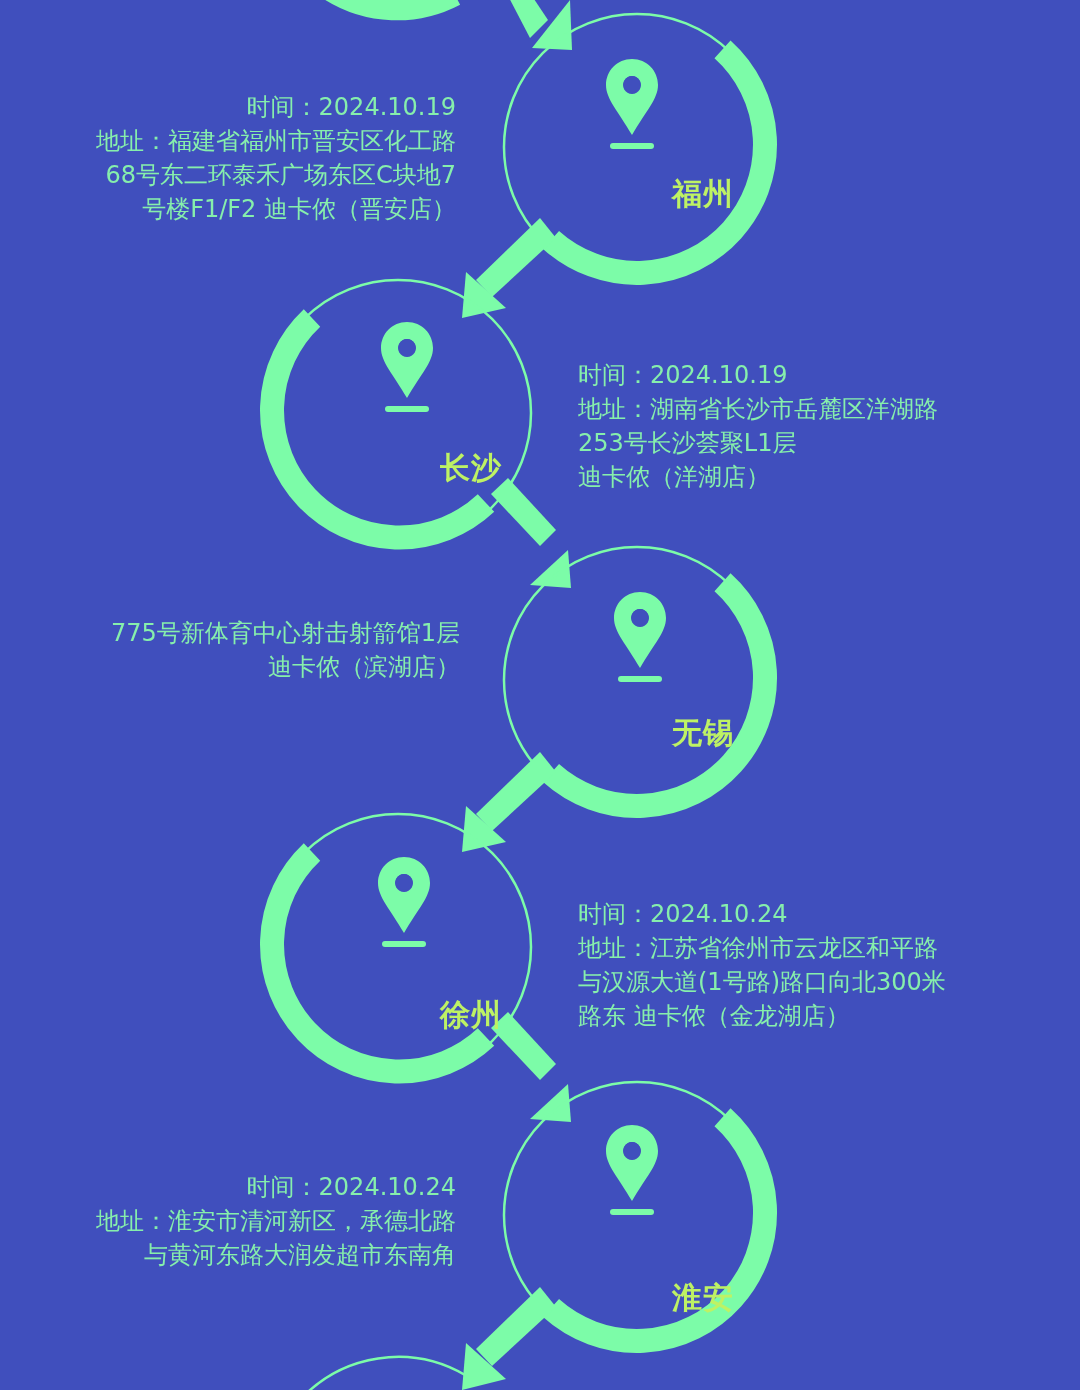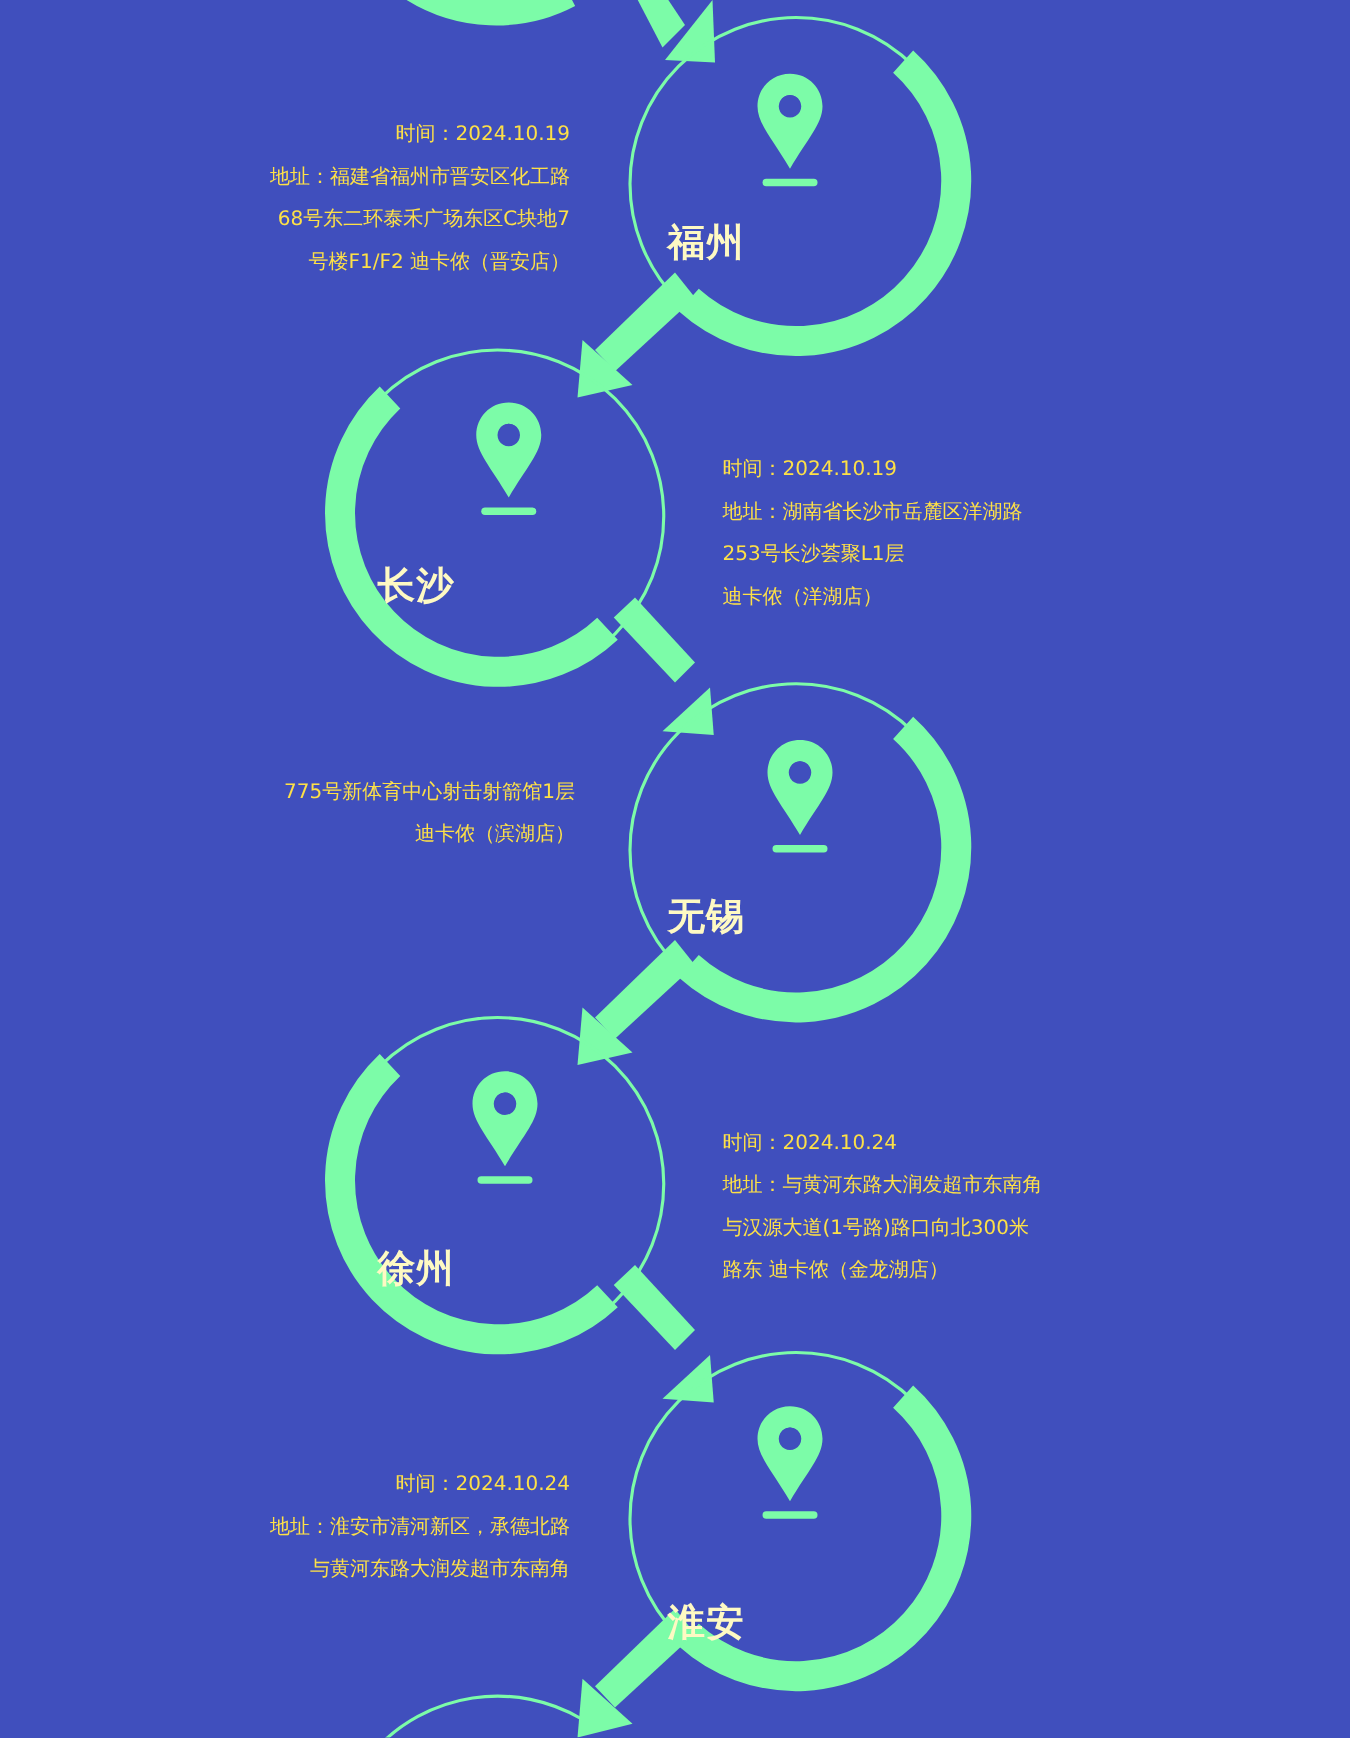--- a/index.html
+++ b/index.html
@@ -1,21 +1,21 @@
 <!DOCTYPE html>
 <html><head>
 <meta charset="utf-8">
 <style>
   html,body{margin:0;padding:0;}
   body{width:1080px;height:1390px;overflow:hidden;background:#404fbd;position:relative;font-family:"DejaVu Sans","Liberation Sans",sans-serif;}
   #bg{position:absolute;left:0;top:0;}
-  .info{position:absolute;color:#fde047;font-size:16px;line-height:34px;white-space:nowrap;}
+  .info{position:absolute;color:#86efac;font-size:24px;line-height:34px;white-space:nowrap;}
   .info.right-align{text-align:right;}
   .info.left-align{text-align:left;}
-  .city{position:absolute;width:200px;text-align:left;color:#fef9c3;font-size:30px;font-weight:bold;letter-spacing:1px;}
+  .city{position:absolute;width:200px;text-align:right;color:#bef264;font-size:30px;font-weight:bold;letter-spacing:1px;}
 </style>
 </head>
 <body>
 
 <svg id="bg" width="1080" height="1390" viewBox="0 0 1080 1390">
   <defs>
     <g id="pin">
       <path d="M0,-58 C-15,-58 -26,-46 -26,-32 C-26,-18 -14,-6 0,18 C14,-6 26,-18 26,-32 C26,-46 15,-58 0,-58 Z M0,-41 A9,9 0 1,0 0.01,-41 Z" fill="#7cfca8" fill-rule="evenodd"></path>
       <circle cx="0" cy="-33" r="8" fill="#404fbd"></circle>
       <rect x="-22" y="26" width="44" height="6" rx="3" fill="#7cfca8"></rect>
@@ -105,21 +105,21 @@
   <div>迪卡侬（洋湖店）</div>
 </div>
 
 <div class="info right-align" style="right:620px;top:616px;">
   <div>775号新体育中心射击射箭馆1层</div>
   <div>迪卡侬（滨湖店）</div>
 </div>
 
 <div class="info left-align" style="left:578px;top:897px;">
   <div>时间：2024.10.24</div>
-  <div>地址：与黄河东路大润发超市东南角</div>
+  <div>地址：江苏省徐州市云龙区和平路</div>
   <div>与汉源大道(1号路)路口向北300米</div>
   <div>路东 迪卡侬（金龙湖店）</div>
 </div>
 
 <div class="info right-align" style="right:624px;top:1170px;">
   <div>时间：2024.10.24</div>
   <div>地址：淮安市清河新区，承德北路</div>
   <div>与黄河东路大润发超市东南角</div>
 </div>
 

